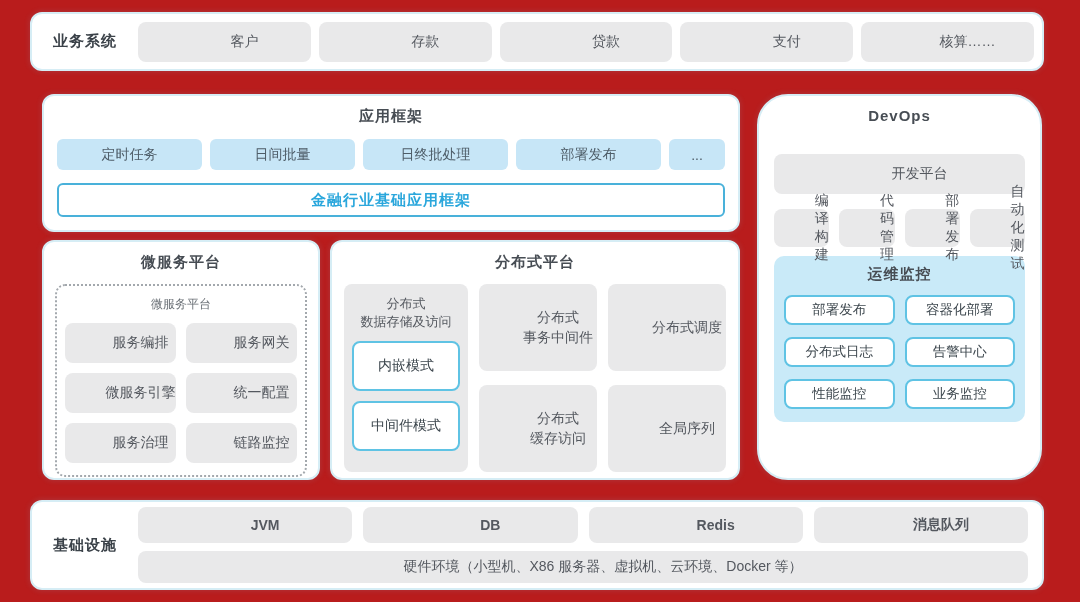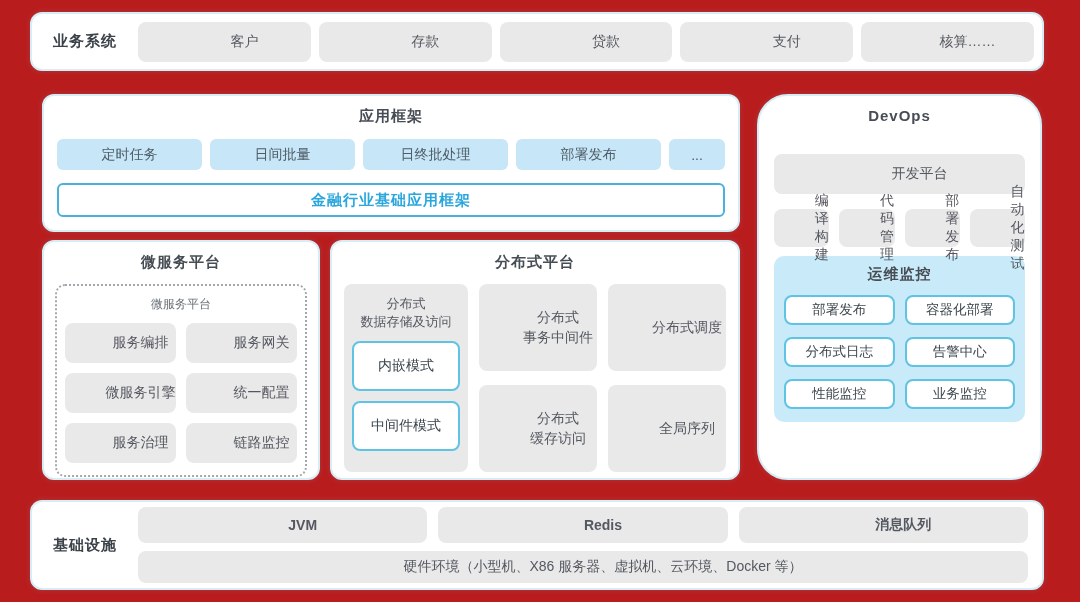--- a/index.html
+++ b/index.html
@@ -192,20 +192,21 @@
         <div class="box gray">全局序列</div>
       </div>
     </div>
   </section>
 
   <section class="panel p-infra">
     <div class="side-label">基础设施</div>
     <div class="infra-main">
       <div class="infra-row">
         <div class="box gray">JVM</div>
+        <div class="box gray">DB</div>
         <div class="box gray">Redis</div>
         <div class="box gray">消息队列</div>
       </div>
       <div class="box gray hw-bar">硬件环境（小型机、X86 服务器、虚拟机、云环境、Docker 等）</div>
     </div>
   </section>
 
 </div>
 
 </body></html>

